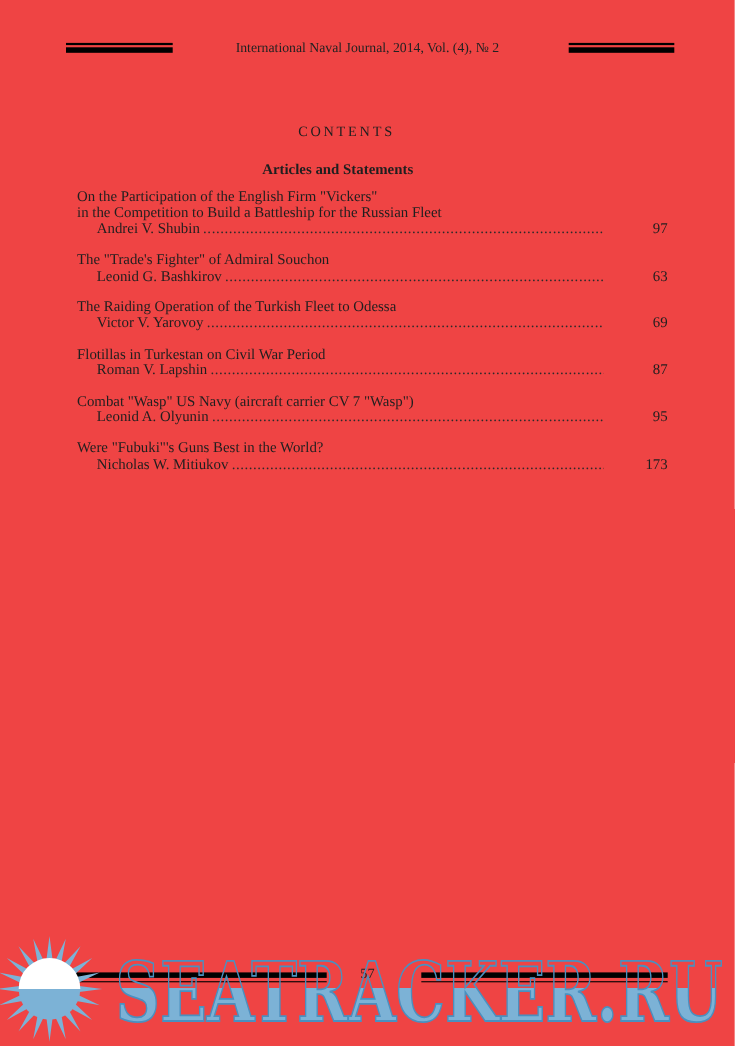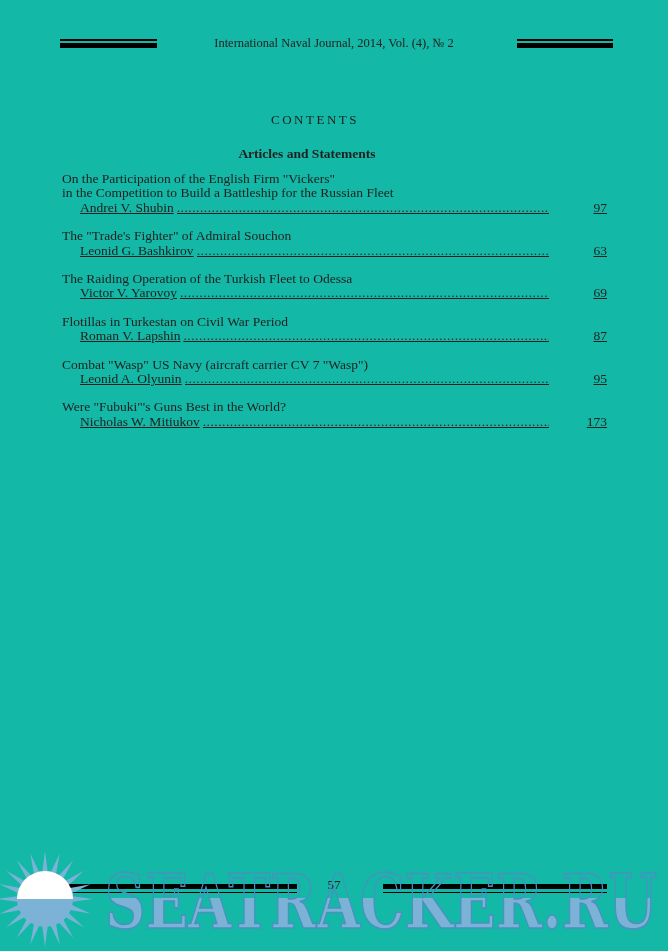--- a/index.html
+++ b/index.html
@@ -1,20 +1,20 @@
 <!DOCTYPE html>
 <html><head>
 <meta charset="utf-8">
 <style>
   html, body { margin: 0; padding: 0; background: #ffffff; }
   .page {
     position: relative;
     width: 668px;
     height: 951px;
-    background: #14b8a6;
+    background: #ef4444;
     font-family: "Liberation Serif", serif;
     color: #1f1f1f;
     overflow: hidden;
   }
   
   .rule { position: absolute; }
   .rule .thin  { height: 1.5px; background: #000; }
   .rule .gap   { height: 2.5px; }
   .rule .thick { height: 5px;  background: #000; }
   .hdr-rule-left  { left: 60px;  top: 39px; width: 97px; }
@@ -38,22 +38,22 @@
   .section-title {
     position: absolute; left: 62px; top: 146px; width: 490px;
     text-align: center; font-size: 13.5px; font-weight: bold;
     margin: 0; color: #1f1f1f;
   }
   
   .toc {
     position: absolute; left: 62px; top: 172px; width: 545px;
     font-size: 13.5px; line-height: 14.4px;
   }
-  .toc-entry { margin-bottom: 14px; }
-  .entry-author-row { display: flex; align-items: flex-end; text-decoration: underline; }
+  .toc-entry { margin-bottom: 14px; margin-left: 8px; }
+  .entry-author-row { display: flex; align-items: flex-end; }
   .author { padding-left: 18px; white-space: nowrap; }
   .dots {
     flex: 1 1 auto; overflow: hidden; white-space: nowrap;
     letter-spacing: 0.5px; margin-left: 3px; color: #2a2a2a;
   }
   .page-num { flex: none; width: 58px; text-align: right; }
   
   .watermark {
     position: absolute; left: 0; top: 841px;
     width: 668px; height: 110px; z-index: 5;

